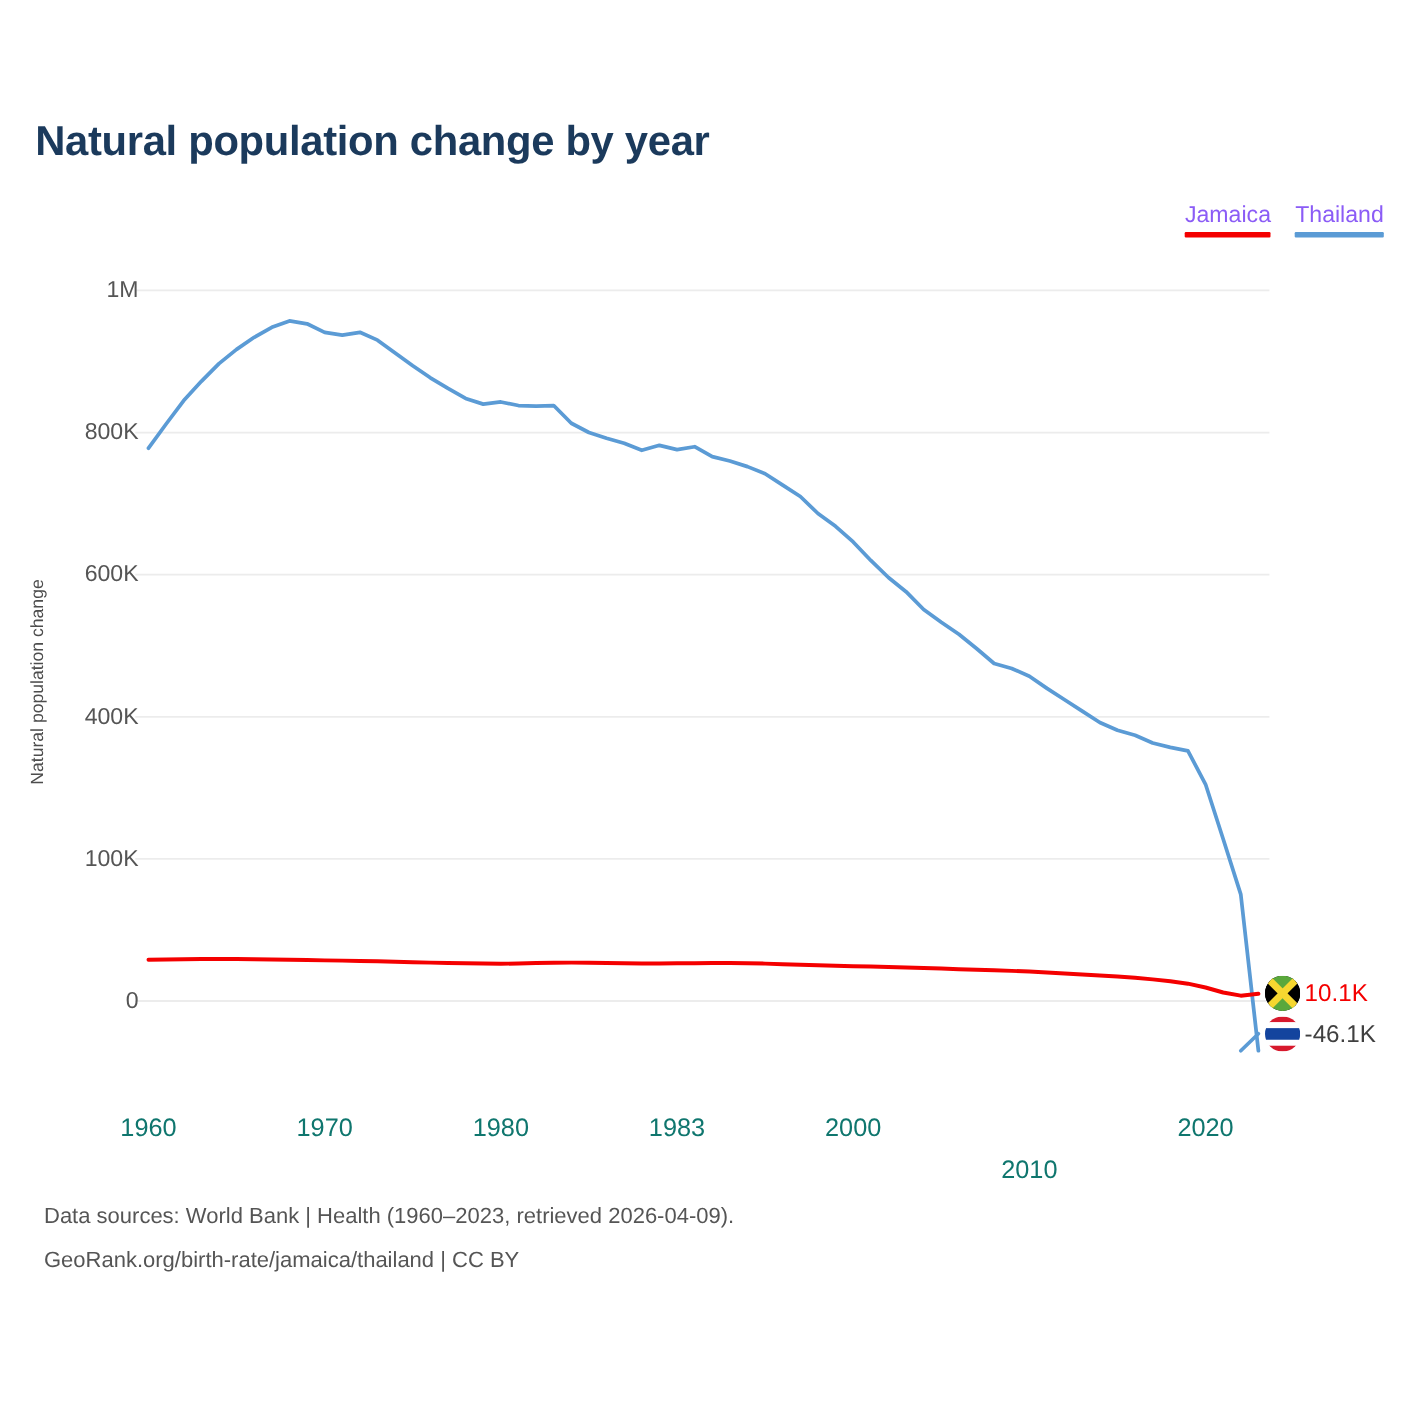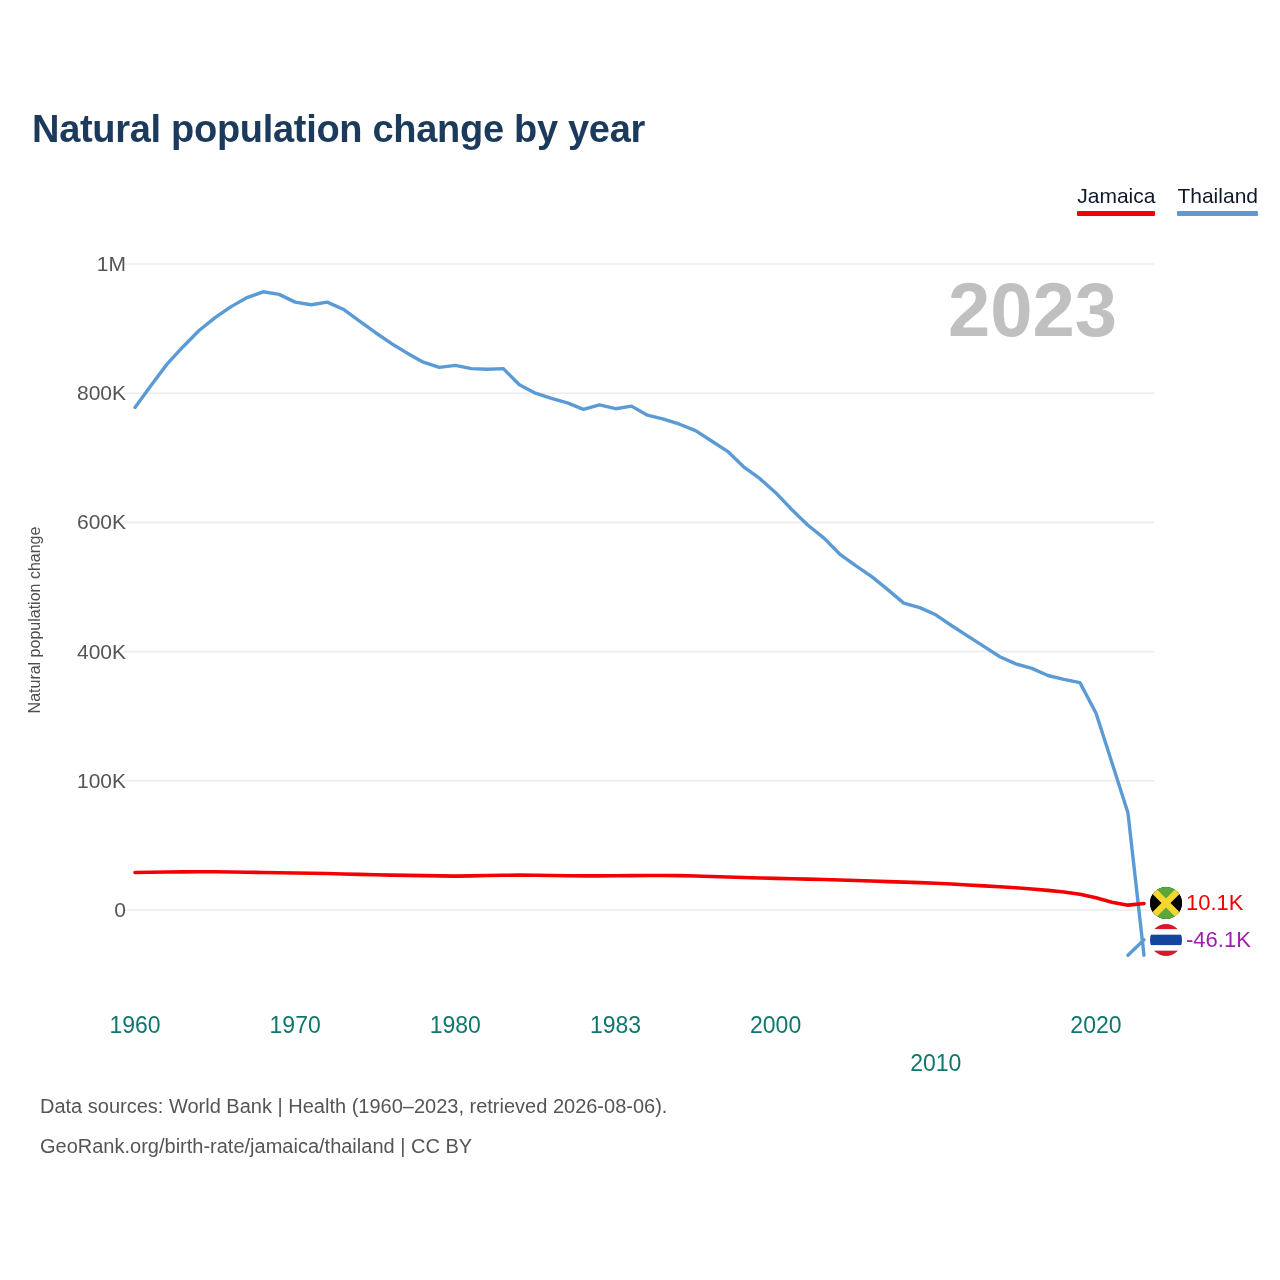--- a/index.html
+++ b/index.html
@@ -40,21 +40,21 @@
     align-items: flex-start;
   }
   .legend-item {
     display: flex;
     flex-direction: column;
     align-items: center;
     cursor: pointer;
   }
   .legend-label {
     font-size: 21px;
-    color: #0f172a;
+    color: #8b5cf6;
     line-height: 26px;
     white-space: nowrap;
   }
   .legend-rule {
     height: 5px;
     width: 100%;
     margin-top: 2px;
     border-radius: 1px;
   }
   .watermark-year {
@@ -148,21 +148,20 @@
     <div class="legend-item">
       <span class="legend-label">Jamaica</span>
       <span class="legend-rule" style="background:#f40000"></span>
     </div>
     <div class="legend-item">
       <span class="legend-label">Thailand</span>
       <span class="legend-rule" style="background:#5b9bd5"></span>
     </div>
   </div>
 
-  <div class="watermark-year">2023</div>
 
   <div class="y-axis-title">Natural population change</div>
 
   <svg class="plot-svg" viewBox="0 0 1280 1280" xmlns="http://www.w3.org/2000/svg">
     <g id="gridlines">
         <line x1="119" x2="1150" y1="910" y2="910" stroke="#ececec" stroke-width="1.6"></line>
         <line x1="119" x2="1150" y1="780.8" y2="780.8" stroke="#ececec" stroke-width="1.6"></line>
         <line x1="119" x2="1150" y1="651.5999999999999" y2="651.5999999999999" stroke="#ececec" stroke-width="1.6"></line>
         <line x1="119" x2="1150" y1="522.4000000000001" y2="522.4000000000001" stroke="#ececec" stroke-width="1.6"></line>
         <line x1="119" x2="1150" y1="393.19999999999993" y2="393.19999999999993" stroke="#ececec" stroke-width="1.6"></line>
@@ -223,21 +222,21 @@
   <div class="endpoint" id="endpoint-thailand" style="left: 1146px; top: 923.781px;">
     <span class="flag-circle">
       <svg viewBox="0 0 32 32" width="32" height="32">
         <rect y="0" width="32" height="5.34" fill="#d7192d"></rect>
         <rect y="5.34" width="32" height="5.33" fill="#ffffff"></rect>
         <rect y="10.67" width="32" height="10.66" fill="#13449e"></rect>
         <rect y="21.33" width="32" height="5.33" fill="#ffffff"></rect>
         <rect y="26.66" width="32" height="5.34" fill="#d7192d"></rect>
       </svg>
     </span>
-    <span class="endpoint-value" style="color:#a21caf">-46.1K</span>
+    <span class="endpoint-value" style="color:#404040">-46.1K</span>
   </div>
 
   <div class="footer">
-    <div>Data sources: World Bank | Health (1960–2023, retrieved 2026-08-06).</div>
+    <div>Data sources: World Bank | Health (1960–2023, retrieved 2026-04-09).</div>
     <div>GeoRank.org/birth-rate/jamaica/thailand | CC BY</div>
   </div>
 
 </div>
 
 </body></html>

